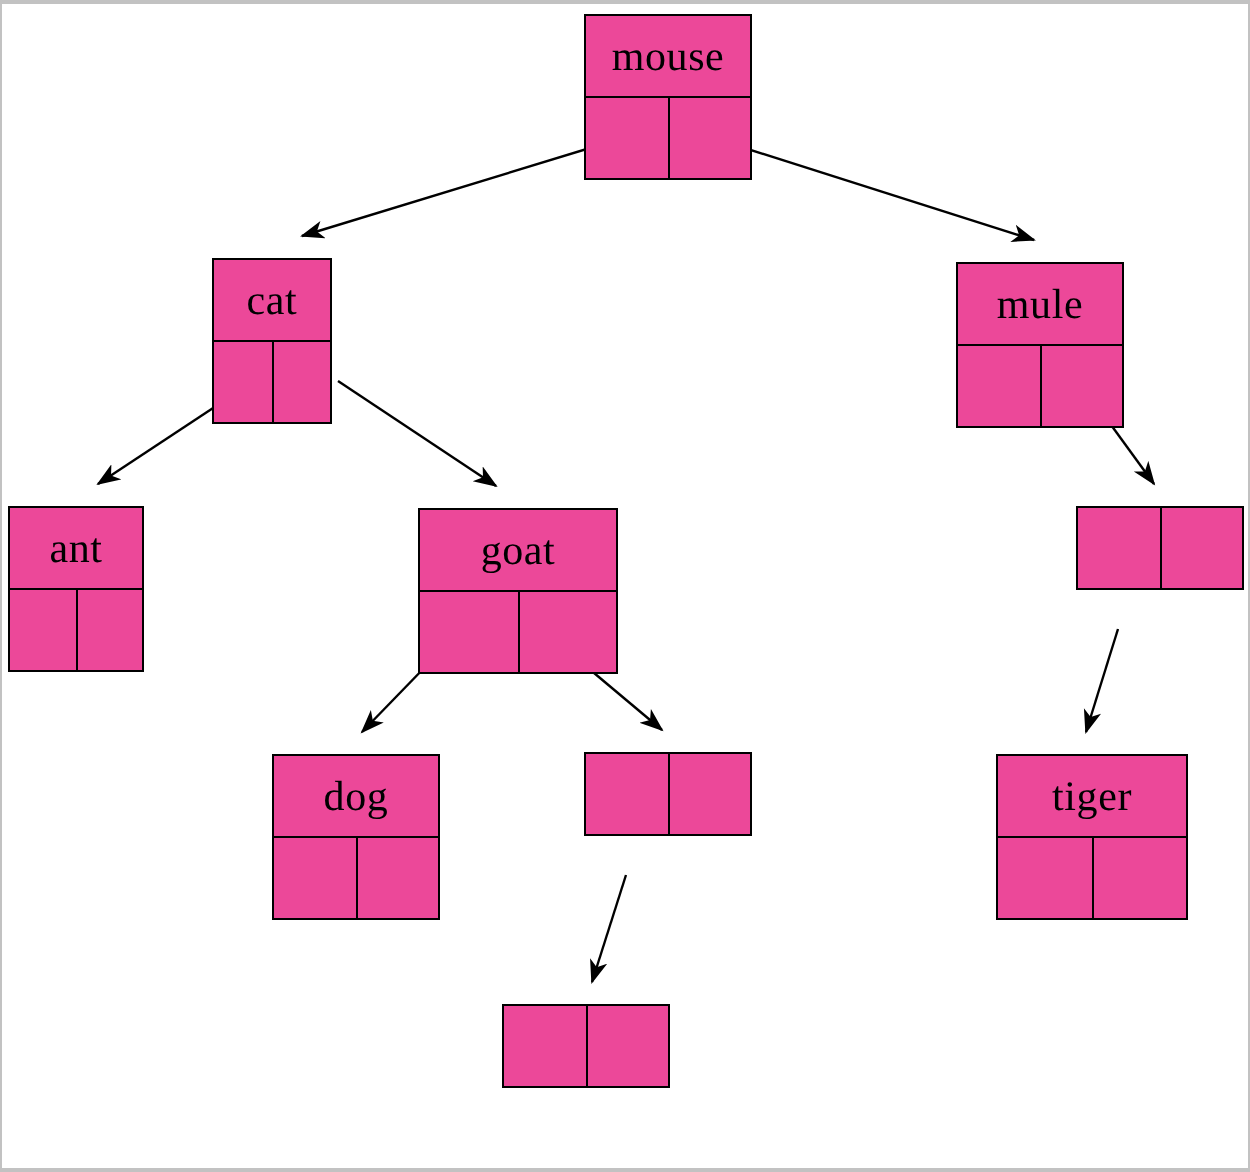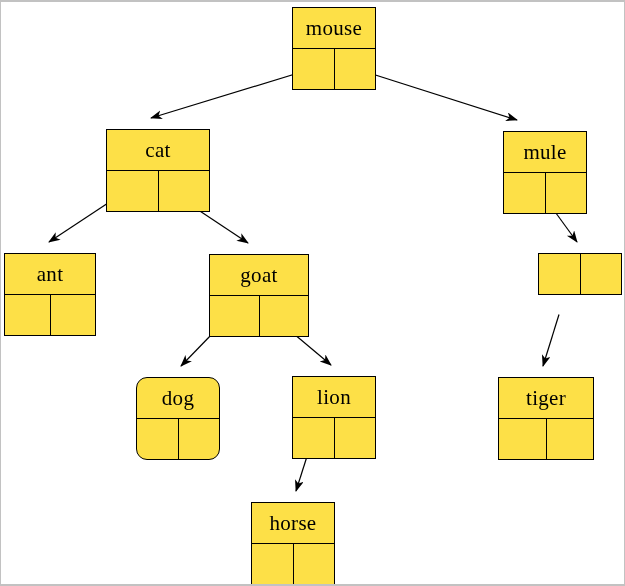--- a/index.html
+++ b/index.html
@@ -12,21 +12,21 @@
     border: 1px solid #c2c2c2;
     border-top-width: 2px;
     border-bottom-width: 2px;
     overflow: hidden;
     font-family: "Liberation Serif", "DejaVu Serif", serif;
   }
   .node {
     position: absolute;
     box-sizing: border-box;
     border: 1px solid #000000;
-    background: #fde047;
+    background: #ec4899;
   }
   .node-label {
     height: 40px;
     border-bottom: 1px solid #000000;
     display: flex;
     align-items: center;
     justify-content: center;
     font-size: 21px;
     line-height: 1;
     color: #000000;
@@ -63,76 +63,74 @@
       <line x1="558" y1="312.5" x2="542" y2="364" stroke="#000000" stroke-width="1.2" marker-end="url(#arrowhead)"></line>
     </svg>
   <div>
       <div class="node" style="left: 291px; top: 5px; width: 84px;">
         <div class="node-label">mouse</div>
         <div class="node-cells">
           <div class="cell left"></div>
           <div class="cell right"></div>
         </div>
       </div>
-      <div class="node" style="left: 105px; top: 127px; width: 104px;">
+      <div class="node" style="left: 105px; top: 127px; width: 60px;">
         <div class="node-label">cat</div>
         <div class="node-cells">
           <div class="cell left"></div>
           <div class="cell right"></div>
         </div>
       </div>
-      <div class="node" style="left: 502px; top: 129px; width: 84px;">
+      <div class="node" style="left: 477px; top: 129px; width: 84px;">
         <div class="node-label">mule</div>
         <div class="node-cells">
           <div class="cell left"></div>
           <div class="cell right"></div>
         </div>
       </div>
-      <div class="node" style="left: 3px; top: 251px; width: 92px;">
+      <div class="node" style="left: 3px; top: 251px; width: 68px;">
         <div class="node-label">ant</div>
         <div class="node-cells">
           <div class="cell left"></div>
           <div class="cell right"></div>
         </div>
       </div>
       <div class="node" style="left: 208px; top: 252px; width: 100px;">
         <div class="node-label">goat</div>
         <div class="node-cells">
           <div class="cell left"></div>
           <div class="cell right"></div>
         </div>
       </div>
       <div class="node" style="left: 537px; top: 251px; width: 84px;">
         <div class="node-cells">
           <div class="cell left"></div>
           <div class="cell right"></div>
         </div>
       </div>
-      <div class="node" style="left: 135px; top: 375px; width: 84px; border-radius: 11px;">
+      <div class="node" style="left: 135px; top: 375px; width: 84px;">
         <div class="node-label">dog</div>
         <div class="node-cells">
           <div class="cell left"></div>
           <div class="cell right"></div>
         </div>
       </div>
       <div class="node" style="left: 291px; top: 374px; width: 84px;">
-        <div class="node-label">lion</div>
         <div class="node-cells">
           <div class="cell left"></div>
           <div class="cell right"></div>
         </div>
       </div>
       <div class="node" style="left: 497px; top: 375px; width: 96px;">
         <div class="node-label">tiger</div>
         <div class="node-cells">
           <div class="cell left"></div>
           <div class="cell right"></div>
         </div>
       </div>
       <div class="node" style="left: 250px; top: 500px; width: 84px;">
-        <div class="node-label">horse</div>
         <div class="node-cells">
           <div class="cell left"></div>
           <div class="cell right"></div>
         </div>
       </div>
     </div>
 </div>
 
 </body></html>

